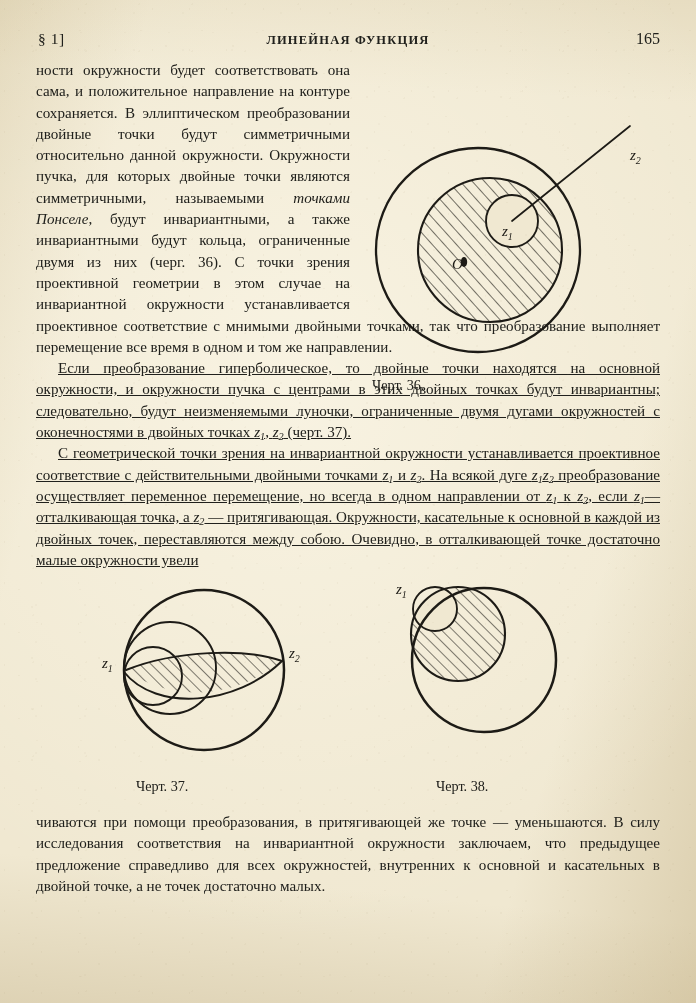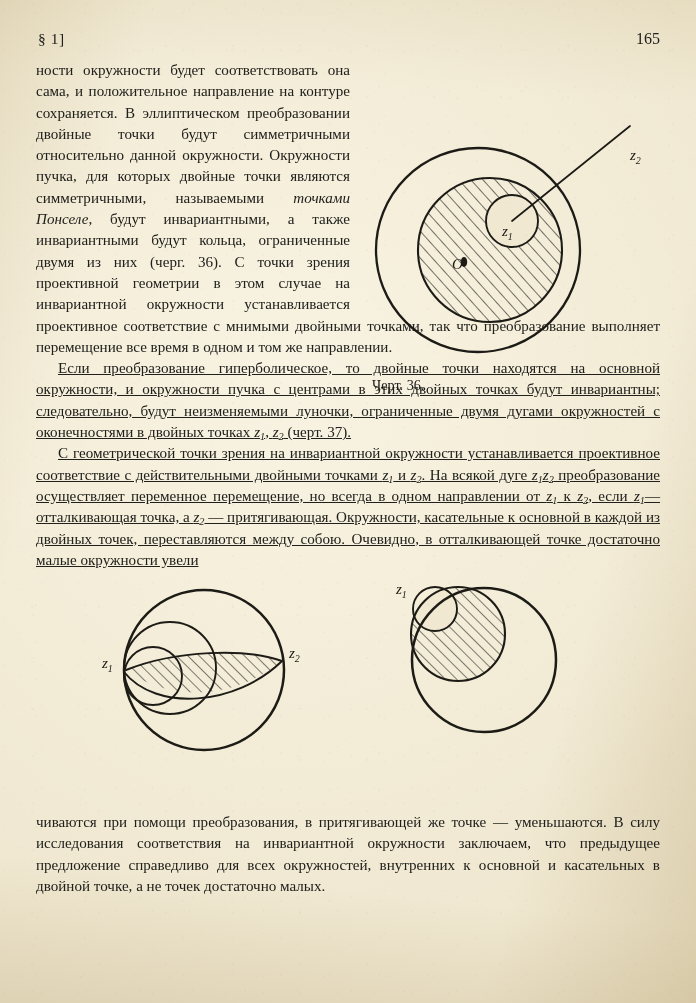--- a/index.html
+++ b/index.html
@@ -208,20 +208,21 @@
 
       <text class="lbl" x="258" y="22"><tspan>z</tspan><tspan class="lbl-sub" dy="4">2</tspan></text>
     </svg>
     <div class="fig-caption">Черт. 36.</div>
   </div>
 
   <div class="content">
 
     <div class="head">
       <span class="head-sec">§ 1]</span>
+      <span class="head-title">ЛИНЕЙНАЯ ФУНКЦИЯ</span>
       <span class="head-page">165</span>
     </div>
 
     <div class="fig36-float"></div>
 
     <p class="para"><span>ности окружности будет соответствовать она сама, и положительное направление на контуре сохраняется. В эллиптическом преобразовании двойные точки будут симметричными относительно данной окружности. Окружности пучка, для которых двойные точки являются симметричными, называемыми </span><span class="it">точками Понселе</span><span>, будут инвариантными, а также инвариантными будут кольца, ограниченные двумя из них (черг. 36). С точки зрения проективной геометрии в этом случае на инвариантной окружности устанавливается проективное соответствие с мнимыми двойными точками, так что преобразование выполняет перемещение все время в одном и том же направлении.</span></p>
 
     <p class="para indent"><span>Если преобразование гиперболическое, то двойные точки находятся на основной окружности, и окружности пучка с центрами в этих двойных точках будут инвариантны; следовательно, будут неизменяемыми луночки, ограниченные двумя дугами окружностей с оконечностями в двойных точках </span><span class="mathvar"><span>z</span><sub>1</sub></span><span>, </span><span class="mathvar"><span>z</span><sub>2</sub></span><span> (черт. 37).</span></p>
 
     <p class="para indent"><span>С геометрической точки зрения на инвариантной окружности устанавливается проективное соответствие с действительными двойными точками </span><span class="mathvar"><span>z</span><sub>1</sub></span><span> и </span><span class="mathvar"><span>z</span><sub>2</sub></span><span>. На всякой дуге </span><span class="mathvar"><span>z</span><sub>1</sub><span>z</span><sub>2</sub></span><span> преобразование осуществляет переменное перемещение, но всегда в одном направлении от </span><span class="mathvar"><span>z</span><sub>1</sub></span><span> к </span><span class="mathvar"><span>z</span><sub>2</sub></span><span>, если </span><span class="mathvar"><span>z</span><sub>1</sub></span><span>— отталкивающая точка, а </span><span class="mathvar"><span>z</span><sub>2</sub></span><span> — притягивающая. Окружности, касательные к основной в каждой из двойных точек, переставляются между собою. Очевидно, в отталкивающей точке достаточно малые окружности увели</span></p>
@@ -282,20 +283,24 @@
 
           <circle class="stroke" cx="70" cy="68" r="47" stroke-width="2.1"></circle>
 
           <circle class="stroke" cx="47" cy="43" r="22" stroke-width="1.9"></circle>
 
           <text class="lbl" x="8" y="28"><tspan>z</tspan><tspan class="lbl-sub" dy="4">1</tspan></text>
         </svg>
       </div>
     </div>
 
+    <div class="lower-captions">
+      <span class="cap37">Черт. 37.</span>
+      <span class="cap38">Черт. 38.</span>
+    </div>
   </div>
 
   <div class="tail">
     <p class="para">чиваются при помощи преобразования, в притягивающей же точке — уменьшаются. В силу исследования соответствия на инвариантной окружности заключаем, что предыдущее предложение справедливо для всех окружностей, внутренних к основной и касательных в двойной точке, а не точек достаточно малых.</p>
   </div>
 
   <div class="grain"></div>
 </div>
 
 </body></html>

